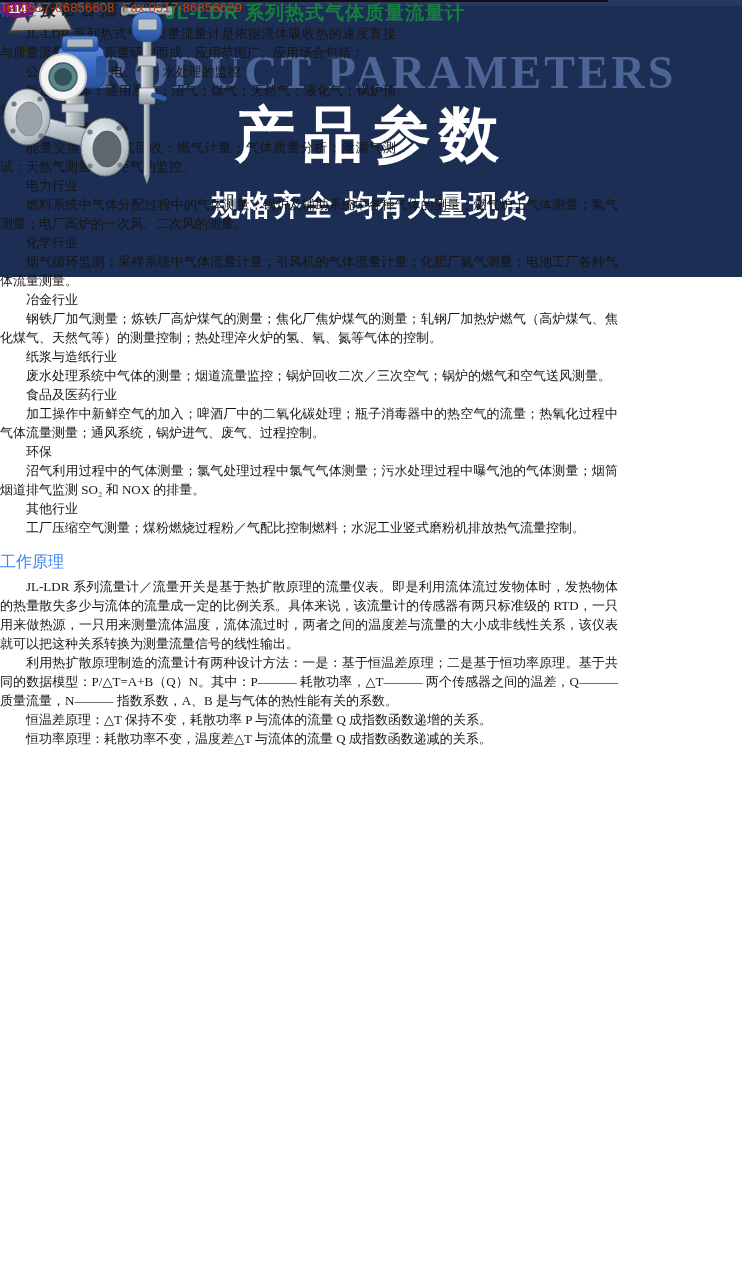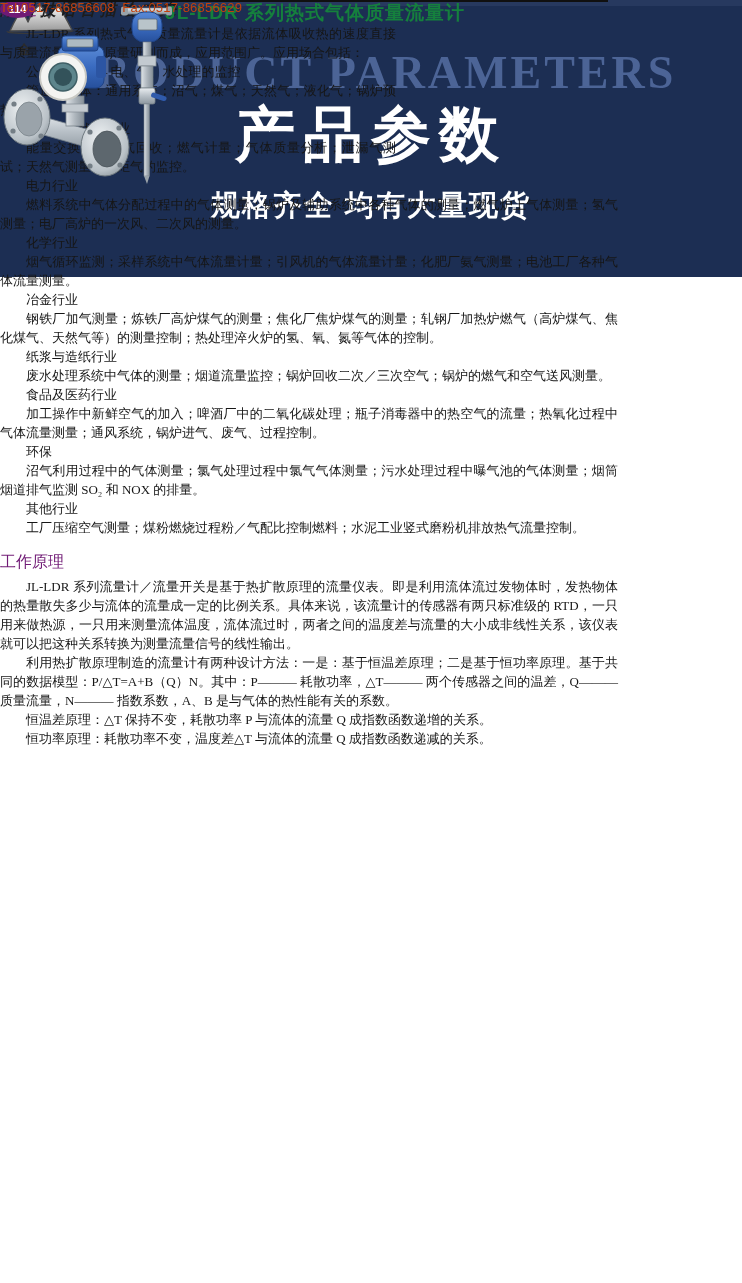--- a/index.html
+++ b/index.html
@@ -52,21 +52,21 @@
     text-align:center;font-family:"Liberation Sans","DejaVu Sans",sans-serif;
     font-size:19px;font-weight:bold;letter-spacing:1px;color:#15803d;
   }
 
   
   .content{
     position:absolute;top:448;left:62;width:618px;
     font-size:13px;line-height:19px;text-align:justify;color:#161616;
   }
   .content h2{
-    font-size:15.5px;font-weight:normal;margin:0 0 5px 0;color:#701a75;
+    font-size:15.5px;font-weight:normal;margin:0 0 5px 0;color:#3b82f6;
     letter-spacing:1px;
   }
   .content section.principle h2{margin:15px 0 6px 0;font-size:16px;letter-spacing:0;}
   .content p{margin:0;text-indent:2em;}
   .img-float{float:right;width:222px;height:158px;}
 
   
   .product-photo{position:absolute;left:476;top:442;width:172px;height:188px;}
 
   

